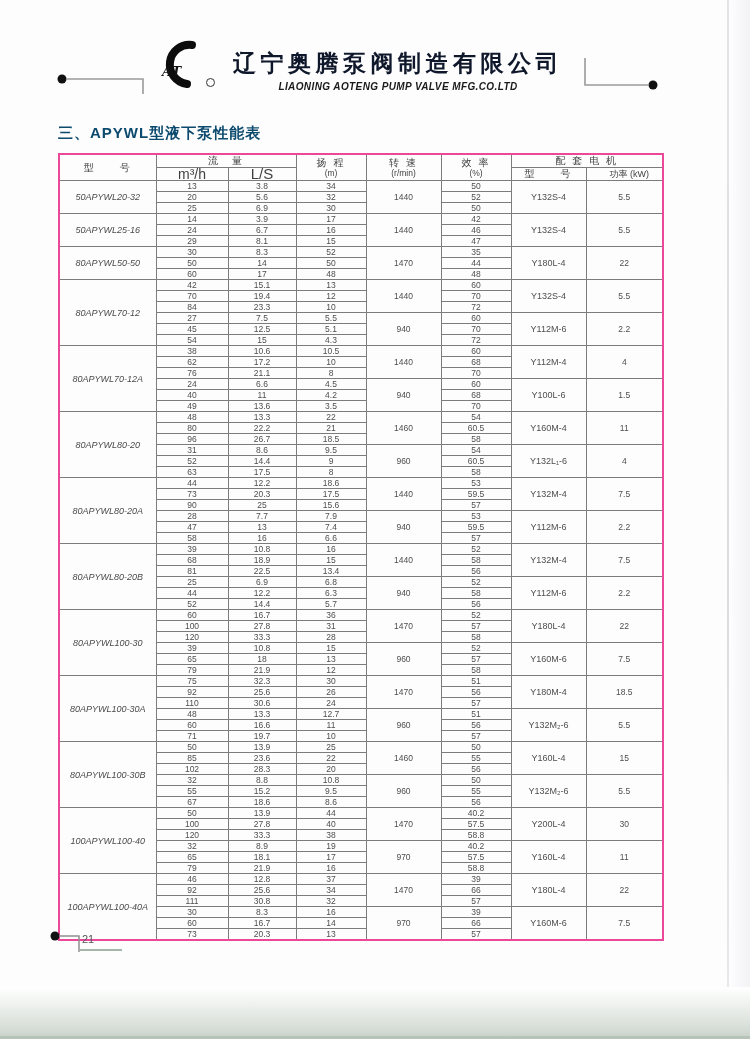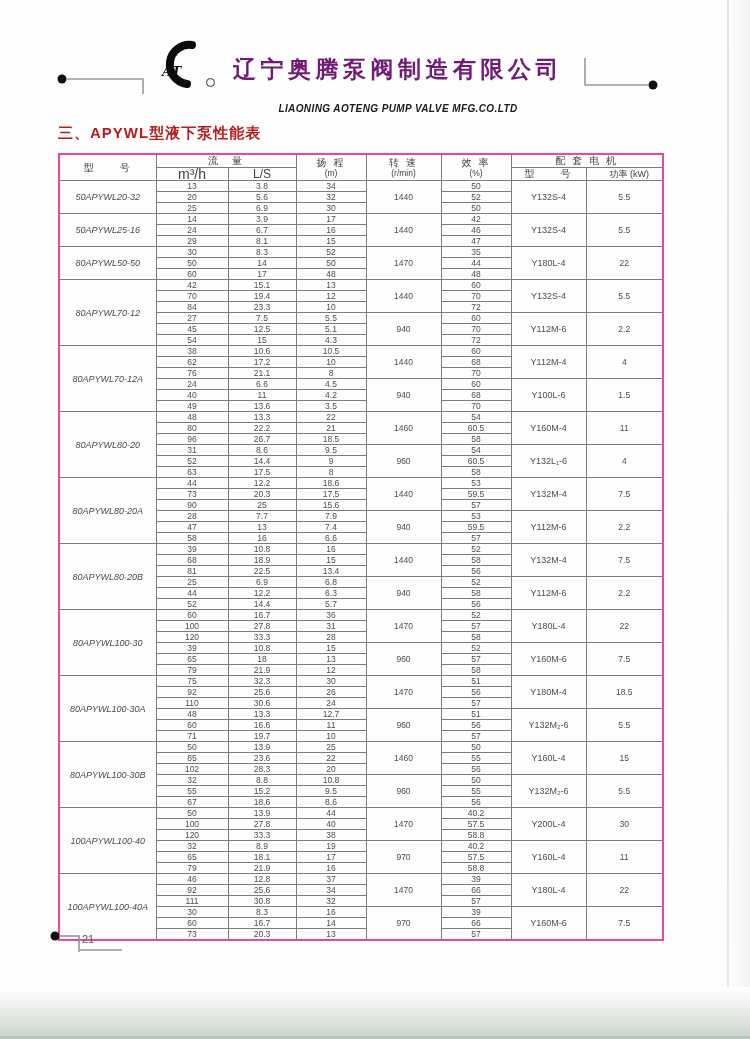--- a/index.html
+++ b/index.html
@@ -18,31 +18,31 @@
     position:absolute;left:14px;top:26px;
     font-family:"DejaVu Serif","Liberation Serif",serif;
     font-style:italic;font-weight:bold;font-size:13px;color:#111;letter-spacing:0px;
   }
   .logo-reg{
     position:absolute;left:58px;top:40px;width:7px;height:7px;border:1px solid #333;
     border-radius:50%;
   }
   .company-block{position:absolute;left:222px;top:48px;width:352px;text-align:center;}
   .company-cn{
-    font-size:23px;font-weight:bold;color:#701a75;letter-spacing:4.5px;
-    white-space:nowrap;font-family:"Liberation Sans","DejaVu Sans",sans-serif;margin-top:6px;
+    font-size:23px;font-weight:bold;color:#0f172a;letter-spacing:4.5px;
+    white-space:nowrap;font-family:"Liberation Sans","DejaVu Sans",sans-serif;
   }
   .company-en{
-    margin-top:18px;font-size:10px;font-style:italic;font-weight:bold;color:#1a1a1a;
+    margin-top:2px;font-size:10px;font-style:italic;font-weight:bold;color:#1a1a1a;
     letter-spacing:0.4px;white-space:nowrap;
   }
   
   .section-title{
     position:absolute;left:58px;top:124px;
-    font-size:15px;font-weight:bold;color:#b91c1c;letter-spacing:1px;
+    font-size:15px;font-weight:bold;color:#0c4a6e;letter-spacing:1px;
   }
   
   .perf-table{
     position:absolute;left:58px;top:153px;width:604px;height:768px;
     border-collapse:collapse;table-layout:fixed;
     font-size:8.5px;color:#4e4e4e;
   }
   .perf-table td,.perf-table th{
     border:1px solid #7c7c7c;
     text-align:center;vertical-align:middle;
@@ -133,21 +133,21 @@
           <span class="unit">(r/min)</span>
         </th>
         <th rowspan="2">
           <span class="hname">效 率</span>
           <span class="unit">(%)</span>
         </th>
         <th colspan="2">配 套 电 机</th>
       </tr>
       <tr>
         <th style="letter-spacing:0;font-size:14px;">m³/h</th>
-        <th style="letter-spacing:0;font-size:12px;">L/S</th>
+        <th style="letter-spacing:0;font-size:15px;">L/S</th>
         <th>型　　号</th>
         <th style="letter-spacing:0;font-size:9px;padding-left:10px;">功率 (kW)</th>
       </tr>
     </thead>
     <tbody>
         <tr>
           <td rowspan="3" class="model-cell">50APYWL20-32</td>
           <td>13</td>
           <td>3.8</td>
           <td>34</td>

